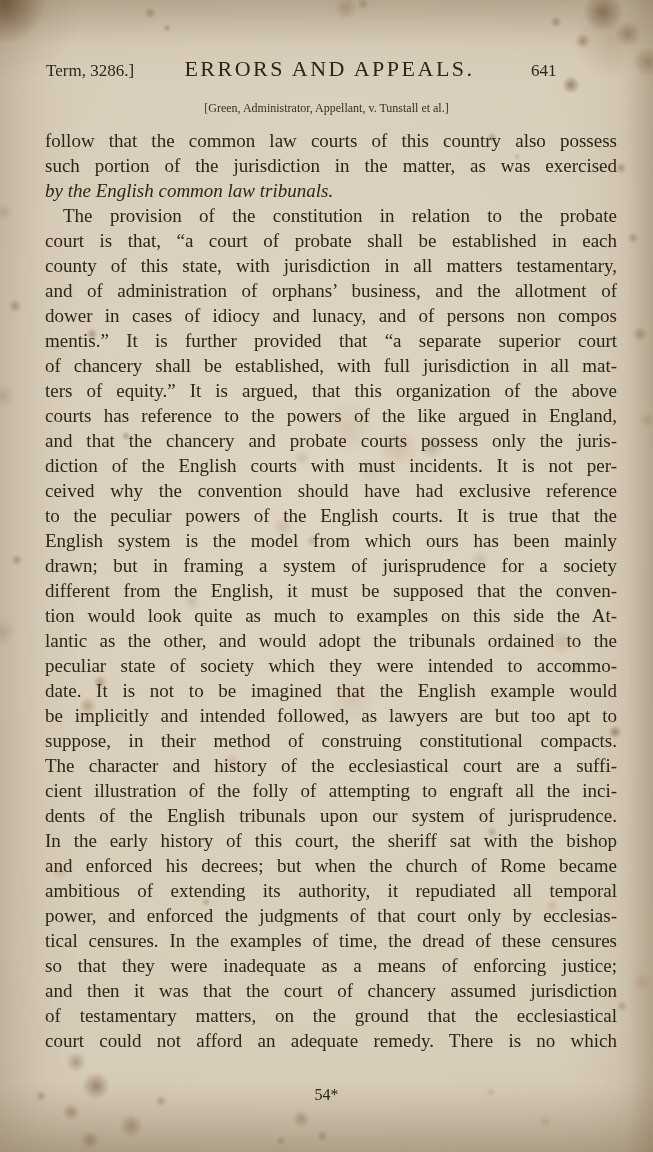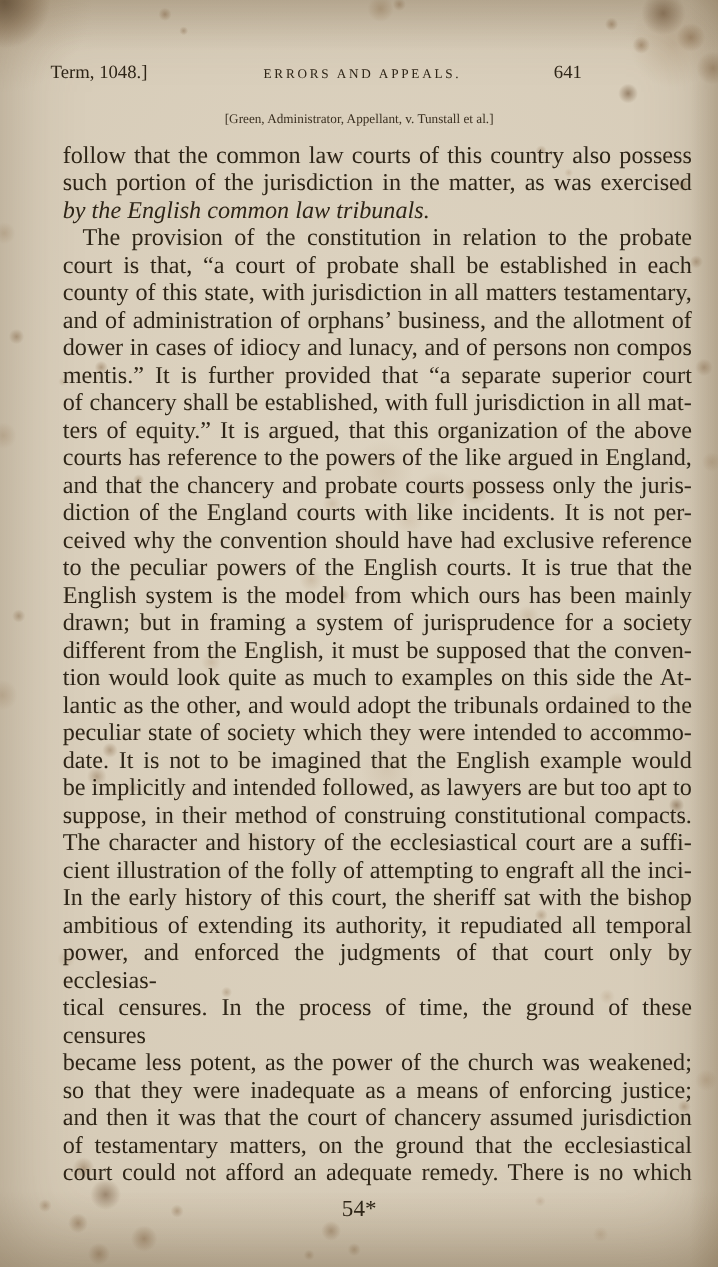--- a/index.html
+++ b/index.html
@@ -79,85 +79,86 @@
       linear-gradient(to left,   rgba(130,105,70,.20) 0, rgba(130,105,70,0) 4%),
       radial-gradient(ellipse 130% 120% at 50% 42%, rgba(236,228,212,.40) 0%, rgba(222,211,192,.18) 50%, rgba(151,128,94,.30) 100%);
     box-shadow: inset 0 0 70px rgba(92,72,44,.35);
   }
   .header{
     position:absolute; top:56px; left:46px; right:40px;
     display:flex; align-items:baseline;
     font-size:17px;
   }
   .header .left{flex:1 1 0; white-space:nowrap;}
-  .header .title{flex:0 0 auto; font-size:12px; letter-spacing:2.5px;}
+  .header .title{flex:0 0 auto; font-size:22px; letter-spacing:2.5px;}
   .header .pageno{flex:1 1 0; text-align:center;}
   .caption{
     position:absolute; top:101px; left:0; width:100%;
     text-align:center; font-size:12px; color:#3a2f20;
   }
   .bodytext{
     position:absolute; top:128px; left:45px; width:572px;
-    font-size:22px; line-height:25px;margin-left:12px;
+    font-size:19px; line-height:25px;
   }
   .line{ text-align:justify; text-align-last:justify; }
   .line.end{ text-align-last:left;font-style:italic; }
   .line.indent{ text-indent:18px; }
   .it{ }
   .footer{
     position:absolute; top:1086px; left:0; width:100%;
-    text-align:center; font-size:21px;
+    text-align:center; font-size:16px;
   }
 </style>
 </head>
 <body>
 
 <div class="paper">
 
   <div class="header">
-    <span class="left"><span class="it">Term</span><span>, 1048.]</span></span>
+    <span class="left"><span class="it">Term</span><span>, 3286.]</span></span>
     <span class="title">ERRORS AND APPEALS.</span>
     <span class="pageno">641</span>
   </div>
 
   <div class="caption"><span>[Green, Administrator, Appellant, </span><span class="it">v.</span><span> Tunstall </span><span class="it">et al.</span><span>]</span></div>
 
   <div class="bodytext">
       <div class="line"><span>follow that the common law courts of this country also possess</span></div>
       <div class="line"><span>such portion of the jurisdiction in the matter, as was exercised</span></div>
       <div class="line end"><span>by the English common law tribunals.</span></div>
       <div class="line indent"><span>The provision of the constitution in relation to the probate</span></div>
       <div class="line"><span>court is that, “a court of probate shall be established in each</span></div>
       <div class="line"><span>county of this state, with jurisdiction in all matters testamentary,</span></div>
       <div class="line"><span>and of administration of orphans’ business, and the allotment of</span></div>
       <div class="line"><span>dower in cases of idiocy and lunacy, and of persons </span><span class="it">non compos</span></div>
       <div class="line"><span class="it">mentis.</span><span>” It is further provided that “a separate superior court</span></div>
       <div class="line"><span>of chancery shall be established, with full jurisdiction in all mat-</span></div>
       <div class="line"><span>ters of equity.” It is argued, that this organization of the above</span></div>
       <div class="line"><span>courts has reference to the powers of the like argued in England,</span></div>
       <div class="line"><span>and that the chancery and probate courts possess only the juris-</span></div>
-      <div class="line"><span>diction of the England courts with like incidents. It is not per-</span></div>
+      <div class="line"><span>diction of the English courts with must incidents. It is not per-</span></div>
       <div class="line"><span>ceived why the convention should have had exclusive reference</span></div>
       <div class="line"><span>to the peculiar powers of the English courts. It is true that the</span></div>
       <div class="line"><span>English system is the model from which ours has been mainly</span></div>
       <div class="line"><span>drawn; but in framing a system of jurisprudence for a society</span></div>
       <div class="line"><span>different from the English, it must be supposed that the conven-</span></div>
       <div class="line"><span>tion would look quite as much to examples on this side the At-</span></div>
       <div class="line"><span>lantic as the other, and would adopt the tribunals ordained to the</span></div>
       <div class="line"><span>peculiar state of society which they were intended to accommo-</span></div>
       <div class="line"><span>date. It is not to be imagined that the English example would</span></div>
       <div class="line"><span>be implicitly and intended followed, as lawyers are but too apt to</span></div>
       <div class="line"><span>suppose, in their method of construing constitutional compacts.</span></div>
       <div class="line"><span>The character and history of the ecclesiastical court are a suffi-</span></div>
       <div class="line"><span>cient illustration of the folly of attempting to engraft all the inci-</span></div>
+      <div class="line"><span>dents of the English tribunals upon our system of jurisprudence.</span></div>
       <div class="line"><span>In the early history of this court, the sheriff sat with the bishop</span></div>
+      <div class="line"><span>and enforced his decrees; but when the church of Rome became</span></div>
       <div class="line"><span>ambitious of extending its authority, it repudiated all temporal</span></div>
       <div class="line"><span>power, and enforced the judgments of that court only by ecclesias-</span></div>
-      <div class="line"><span>tical censures. In the process of time, the ground of these censures</span></div>
-      <div class="line"><span>became less potent, as the power of the church was weakened;</span></div>
+      <div class="line"><span>tical censures. In the examples of time, the dread of these censures</span></div>
       <div class="line"><span>so that they were inadequate as a means of enforcing justice;</span></div>
       <div class="line"><span>and then it was that the court of chancery assumed jurisdiction</span></div>
       <div class="line"><span>of testamentary matters, on the ground that the ecclesiastical</span></div>
       <div class="line"><span>court could not afford an adequate remedy. There is no which</span></div>
     </div>
 
   <div class="footer">54*</div>
 
 </div>
 

